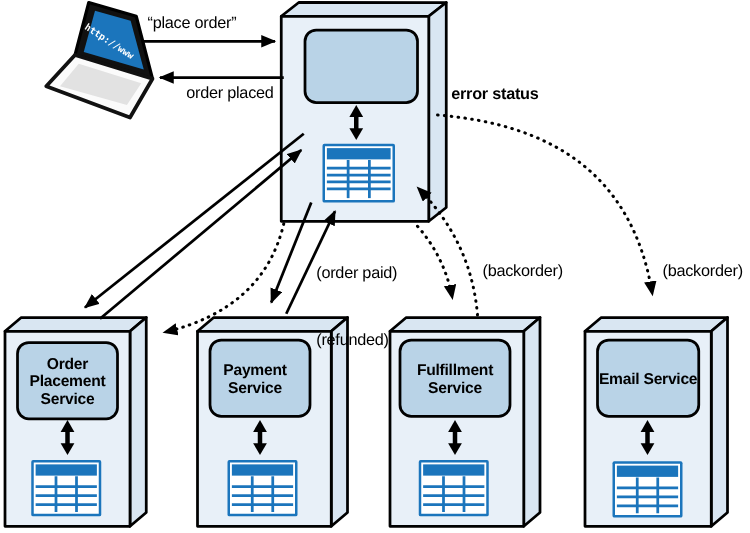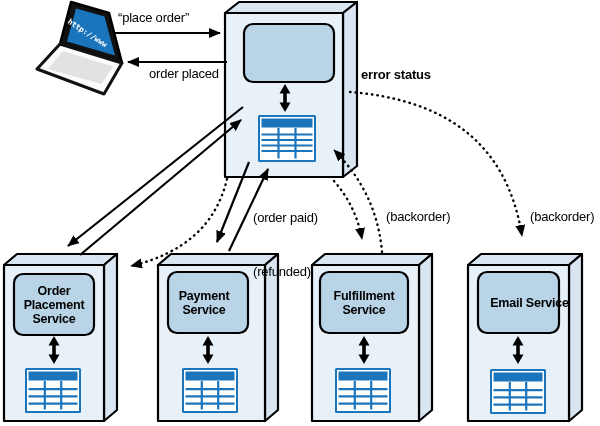--- a/index.html
+++ b/index.html
@@ -129,21 +129,21 @@
         <path d="M350,92 C437,99 506,136 522,236" marker-end="url(#ah)"></path>
       </g>
     </g>
   </svg>
 
   <div class="screen-text">http://www</div>
 
   <div class="title" style="left:14px;top:274px;width:80px;height:61px;">Order Placement Service</div>
   <div class="title" style="left:168px;top:272px;width:72px;height:61px;">Payment Service</div>
   <div class="title" style="left:320px;top:272px;width:88px;height:61px;border-radius:28px;">Fulfillment Service</div>
-  <div class="title" style="left:478px;top:272px;width:103px;height:61px;">Email Service</div>
+  <div class="title" style="left:478px;top:272px;width:81px;height:61px;">Email Service</div>
 
   <div class="lbl" style="left:118px;top:10px;">“place order”</div>
   <div class="lbl" style="left:149px;top:66px;">order placed</div>
   <div class="lbl bold" style="left:361px;top:67px;">error status</div>
   <div class="lbl" style="left:253px;top:210px;text-align:right;">(order paid)</div>
   <div class="lbl" style="left:253px;top:226px;margin-top:38px;">(refunded)</div>
   <div class="lbl" style="left:386px;top:209px;">(backorder)</div>
   <div class="lbl" style="left:530px;top:209px;">(backorder)</div>
 </div>
 

